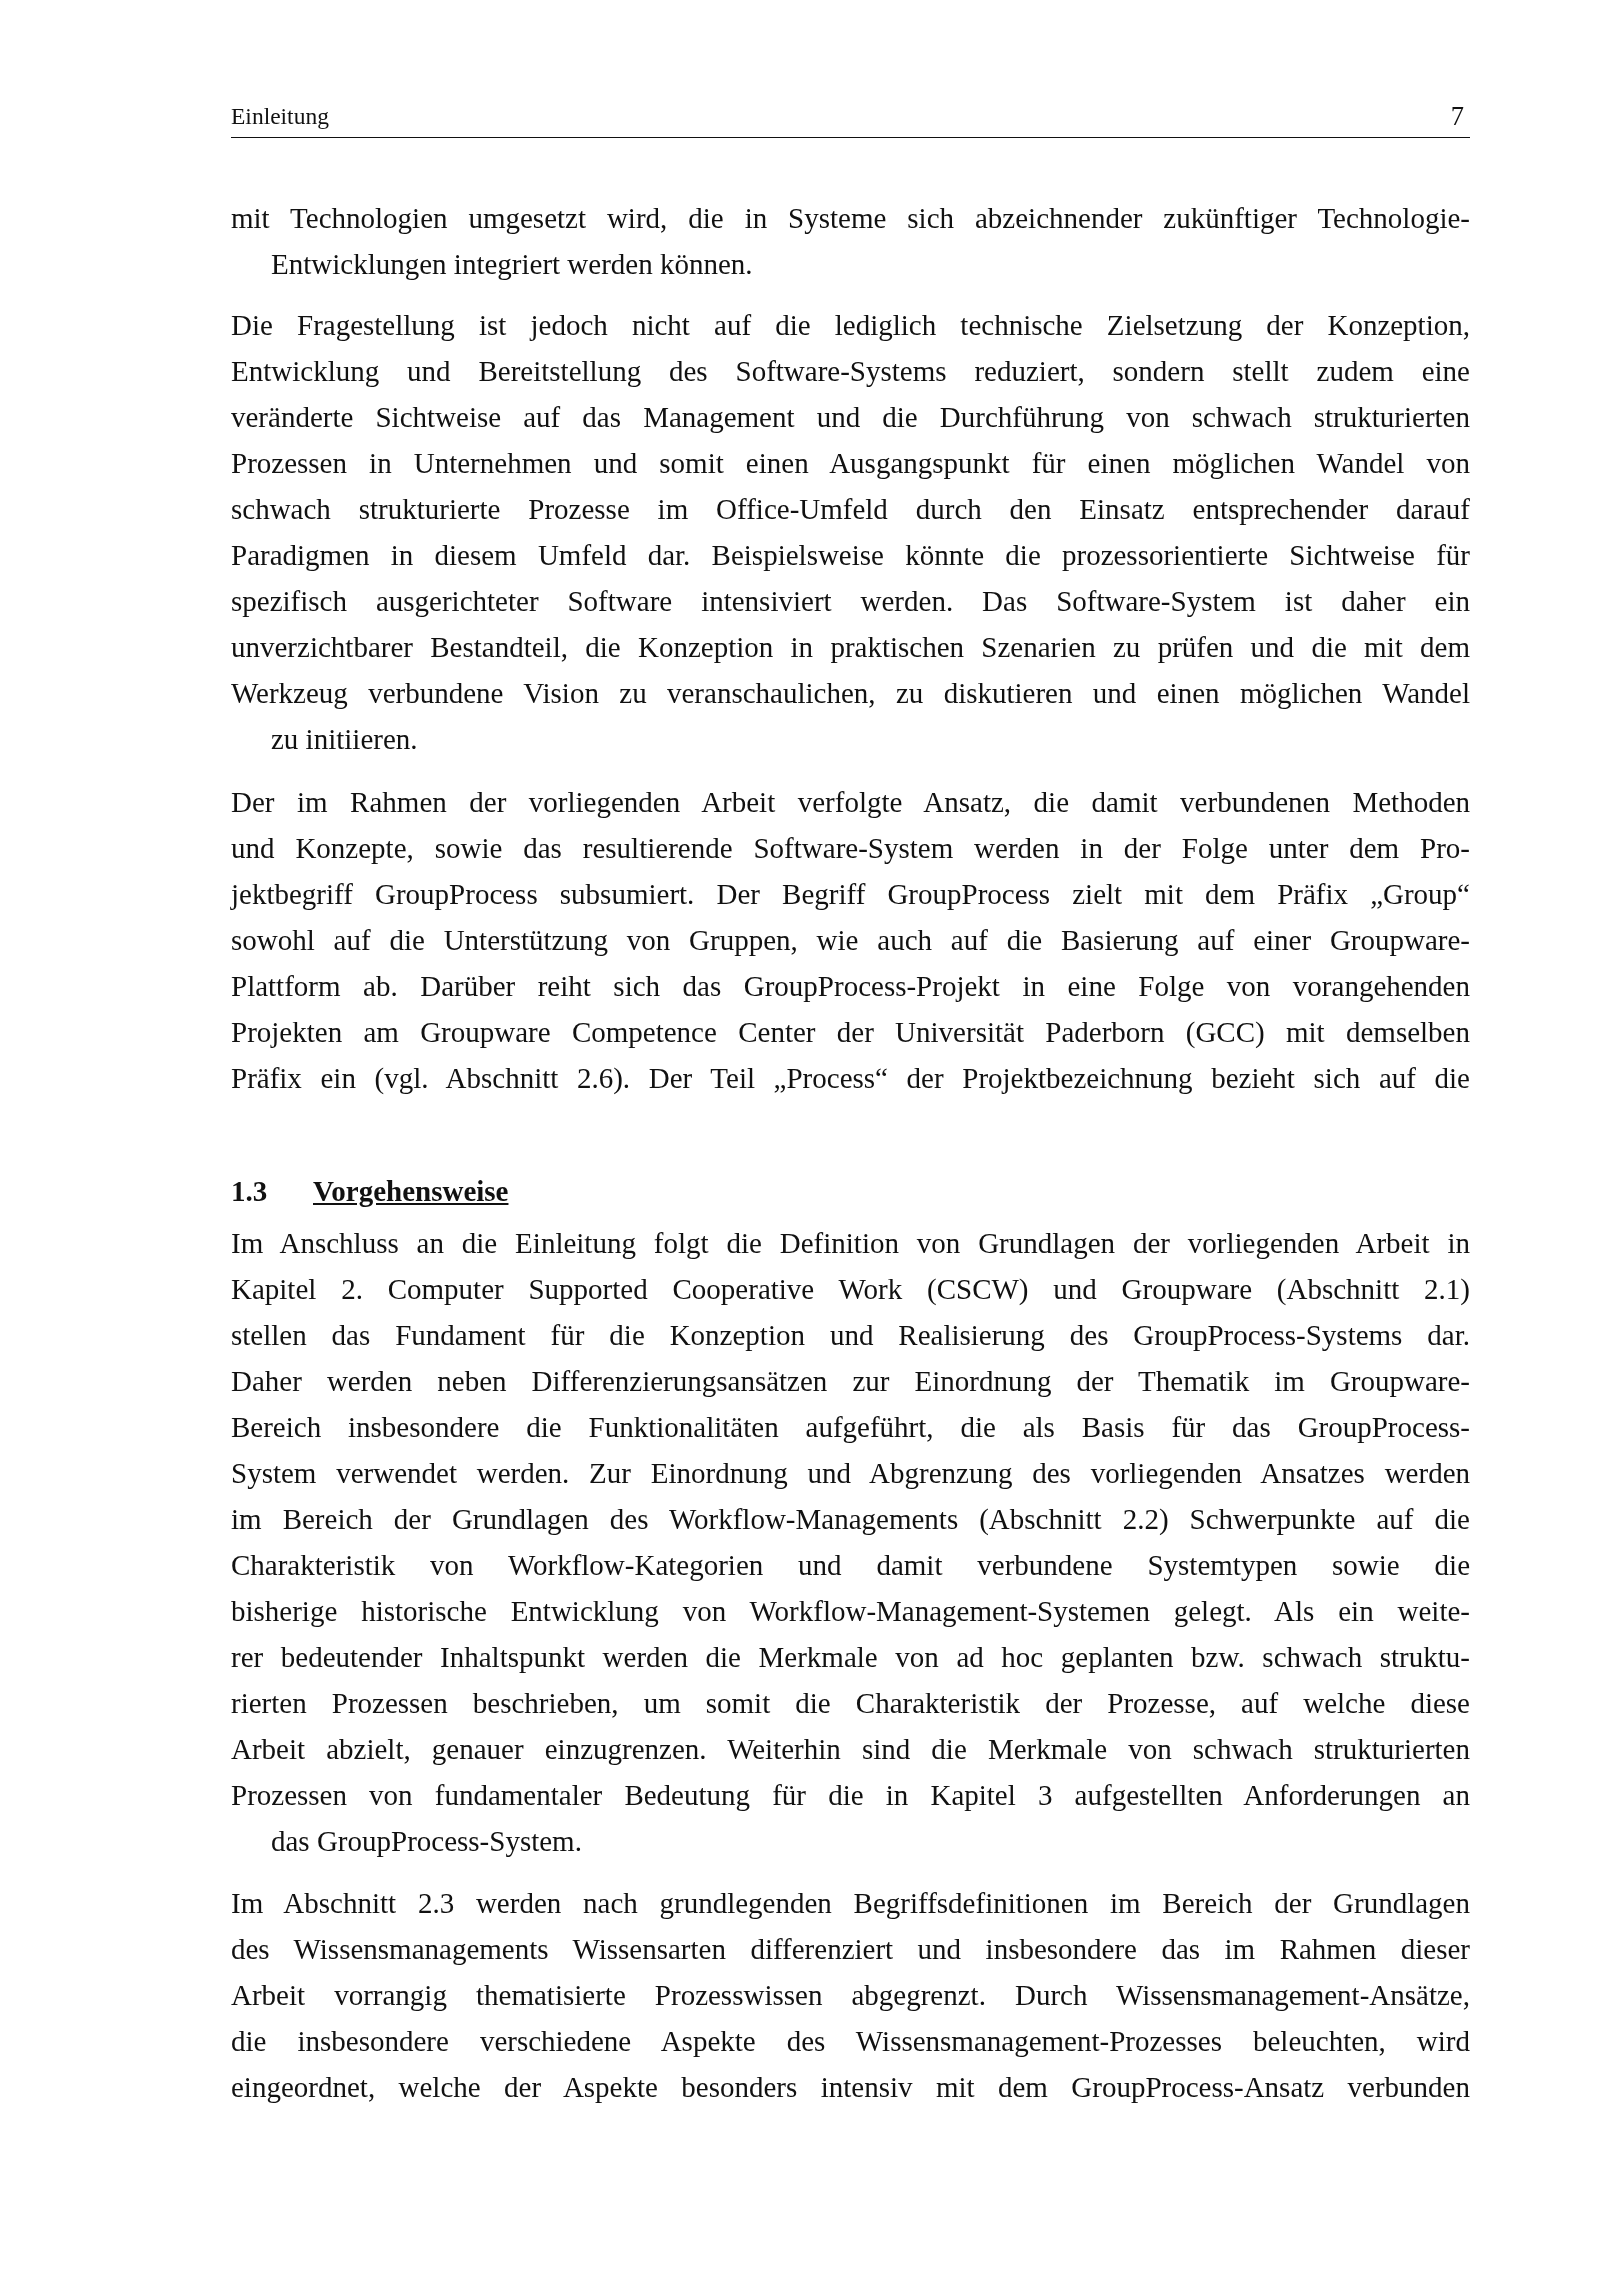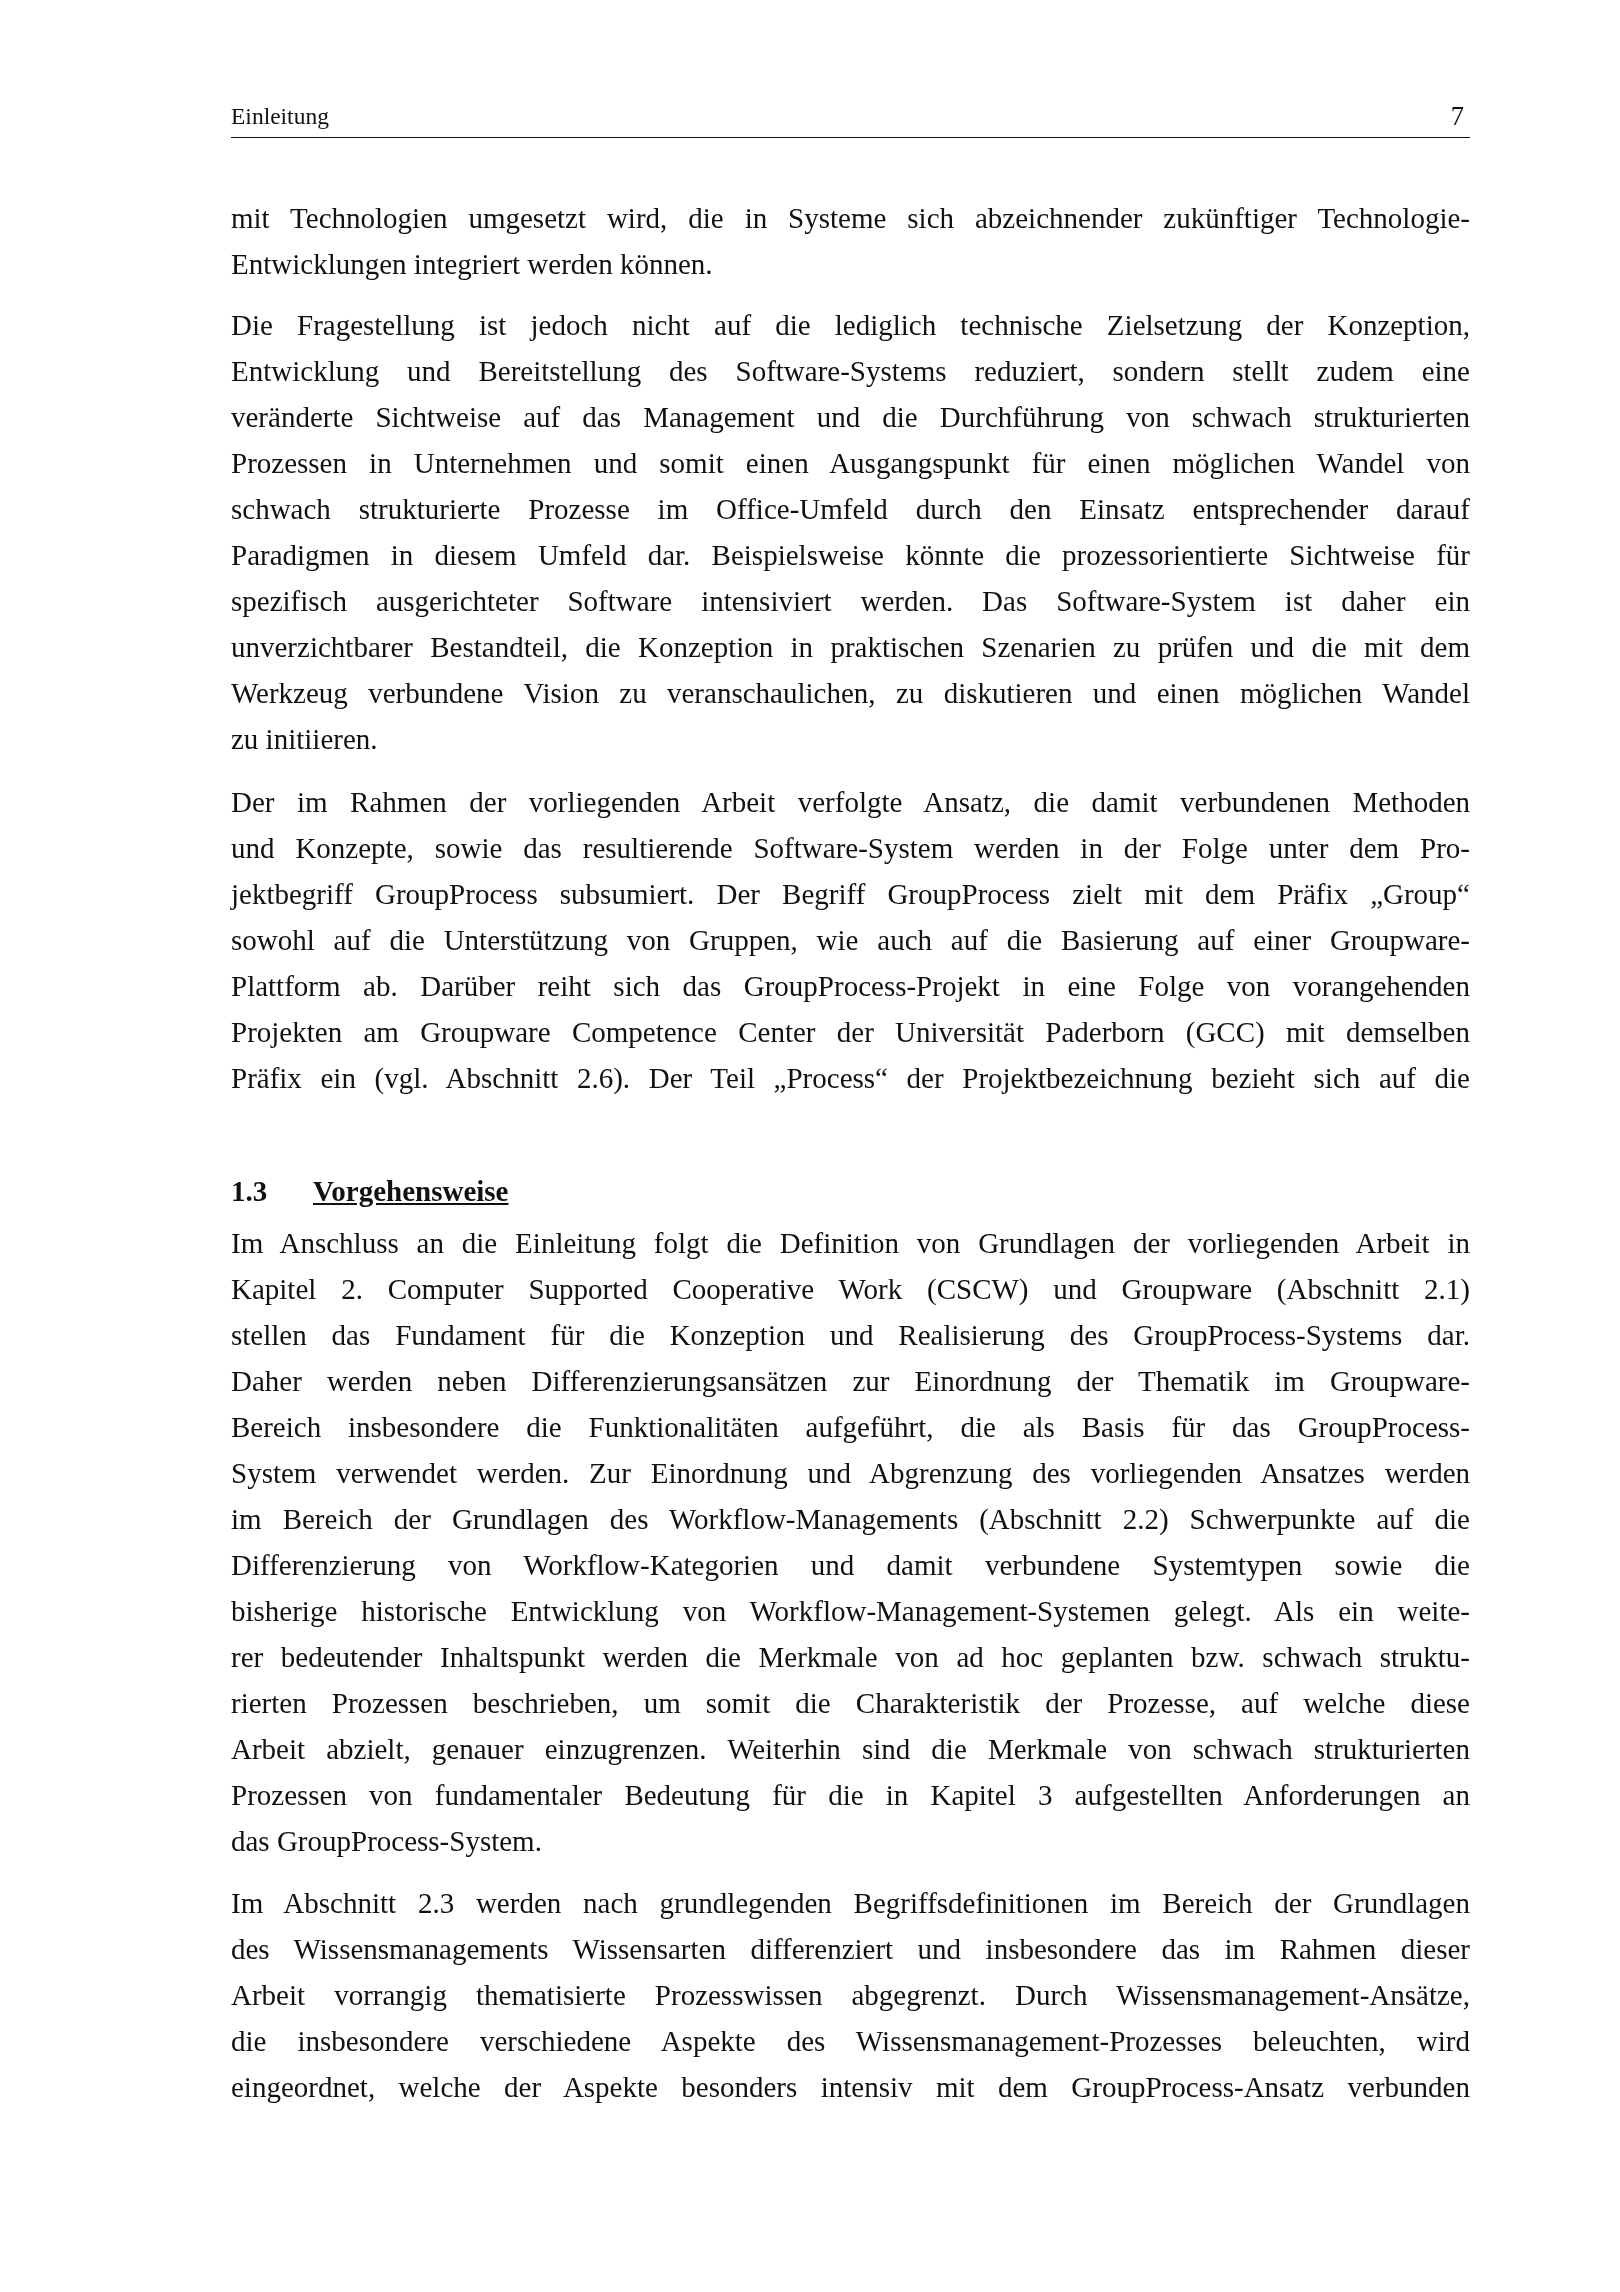--- a/index.html
+++ b/index.html
@@ -7,21 +7,21 @@
          font-family: "Liberation Serif", "DejaVu Serif", serif; color: #111111; }
   .running-head { position: absolute; left: 231px; top: 105px; width: 1239px; height: 25.5px;
                   font-size: 23.5px; line-height: 23.5px; }
   .running-head .title { position: absolute; left: 0; top: 0; }
   .running-head .pageno { position: absolute; right: 5.9px; top: 0; font-size: 26.5px; }
   .head-rule { position: absolute; left: 231px; top: 137px; width: 1239px; height: 0;
                border-top: 1.6px solid #111111; }
   .block { position: absolute; left: 231px; width: 1239px; font-size: 29px; line-height: 46px; }
   .line { display: block; white-space: nowrap; text-align: justify; text-align-last: justify;
           height: 46px; overflow: visible; }
-  .line.last { text-align: right; text-align-last: left; }
+  .line.last { text-align: right; text-align-last: left; margin-left: 40px; }
   .heading { position: absolute; left: 231px; font-size: 29px; line-height: 46px; font-weight: bold; }
   .heading .num { display: inline-block; width: 82px; }
 </style>
 </head>
 <body>
 
 <div class="running-head">
   <span class="title">Einleitung</span>
   <span class="pageno">7</span>
 </div>
@@ -60,21 +60,21 @@
 </div>
 
 <div class="block" style="top:1220px;">
   <span class="line">Im Anschluss an die Einleitung folgt die Definition von Grundlagen der vorliegenden Arbeit in</span>
   <span class="line">Kapitel 2. Computer Supported Cooperative Work (CSCW) und Groupware (Abschnitt 2.1)</span>
   <span class="line">stellen das Fundament für die Konzeption und Realisierung des GroupProcess-Systems dar.</span>
   <span class="line">Daher werden neben Differenzierungsansätzen zur Einordnung der Thematik im Groupware-</span>
   <span class="line">Bereich insbesondere die Funktionalitäten aufgeführt, die als Basis für das GroupProcess-</span>
   <span class="line">System verwendet werden. Zur Einordnung und Abgrenzung des vorliegenden Ansatzes werden</span>
   <span class="line">im Bereich der Grundlagen des Workflow-Managements (Abschnitt 2.2) Schwerpunkte auf die</span>
-  <span class="line">Differenzierung von Workflow-Kategorien und damit verbundene Systemtypen sowie die</span>
+  <span class="line">Charakteristik von Workflow-Kategorien und damit verbundene Systemtypen sowie die</span>
   <span class="line">bisherige historische Entwicklung von Workflow-Management-Systemen gelegt. Als ein weite-</span>
   <span class="line">rer bedeutender Inhaltspunkt werden die Merkmale von ad hoc geplanten bzw. schwach struktu-</span>
   <span class="line">rierten Prozessen beschrieben, um somit die Charakteristik der Prozesse, auf welche diese</span>
   <span class="line">Arbeit abzielt, genauer einzugrenzen. Weiterhin sind die Merkmale von schwach strukturierten</span>
   <span class="line">Prozessen von fundamentaler Bedeutung für die in Kapitel 3 aufgestellten Anforderungen an</span>
   <span class="line last">das GroupProcess-System.</span>
 </div>
 
 <div class="block" style="top:1880px;">
   <span class="line">Im Abschnitt 2.3 werden nach grundlegenden Begriffsdefinitionen im Bereich der Grundlagen</span>

